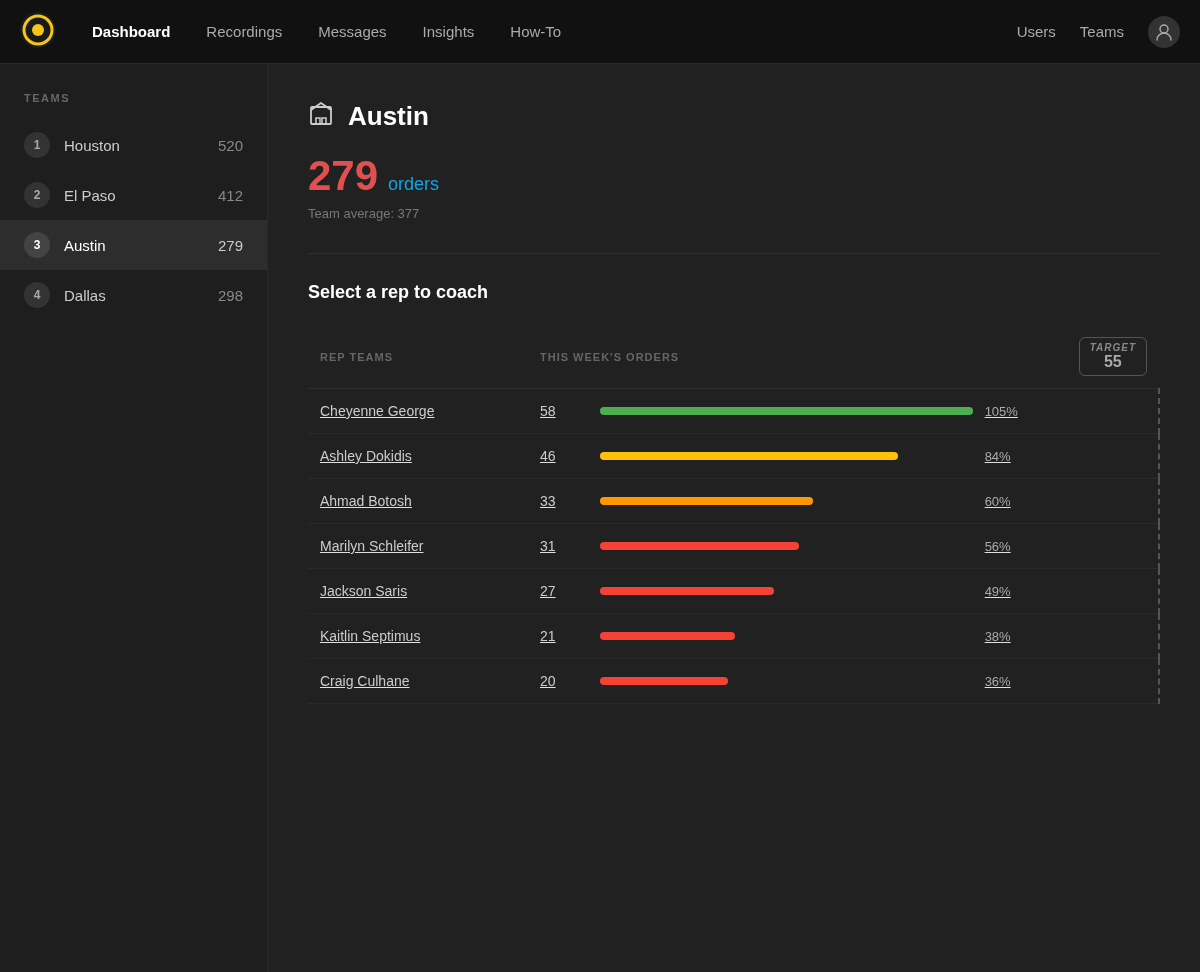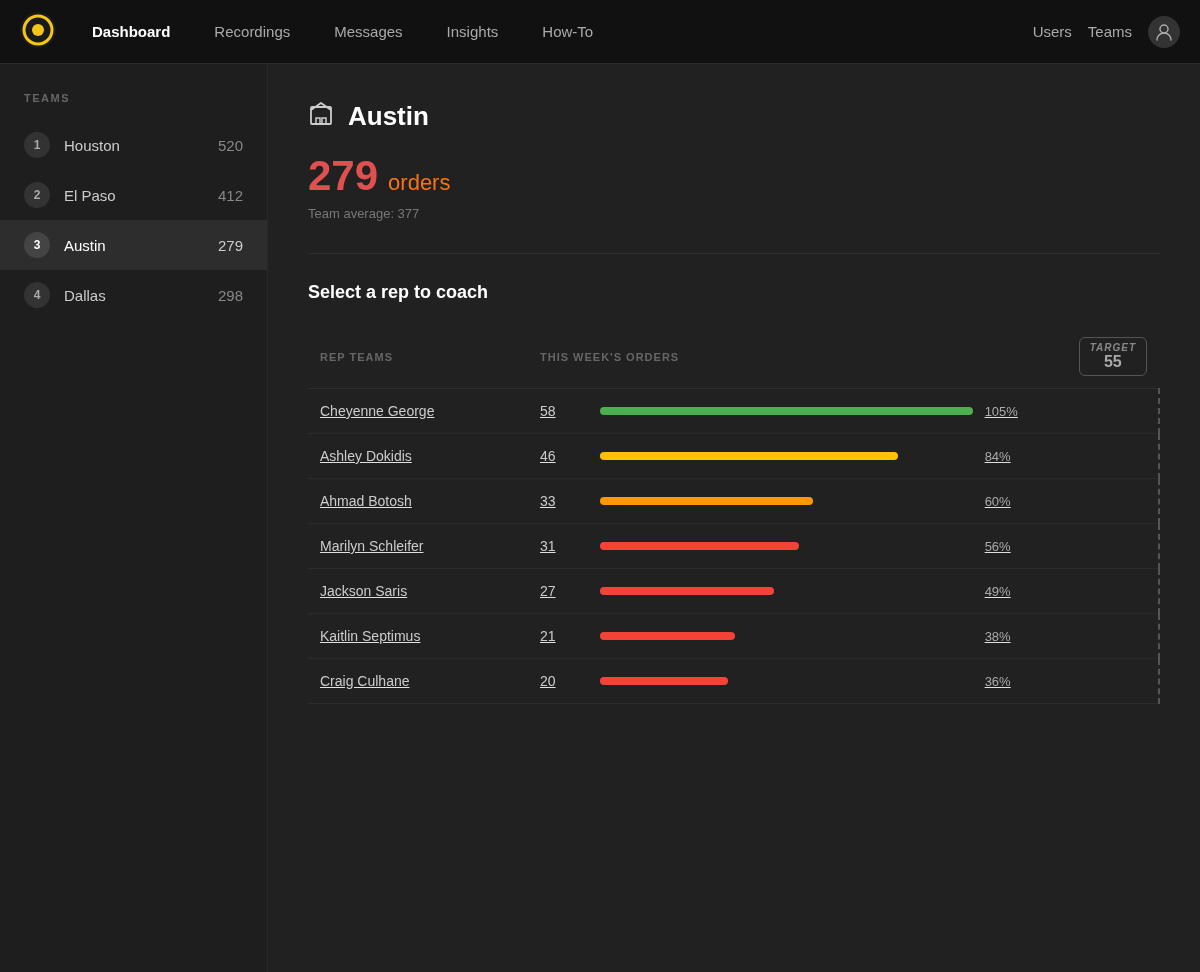--- a/index.html
+++ b/index.html
@@ -23,36 +23,36 @@
     }
     .navbar-logo {
       width: 36px;
       height: 36px;
       margin-right: 20px;
       flex-shrink: 0;
     }
     .navbar-nav {
       display: flex;
       align-items: center;
-      gap: 12px;
+      gap: 4px;
       flex: 1;
     }
     .nav-item {
       padding: 8px 16px;
       cursor: pointer;
       border-radius: 6px;
       font-size: 15px;
       color: #aaaaaa;
       transition: color 0.2s;
     }
     .nav-item.active { color: #ffffff; font-weight: 600; }
     .navbar-right {
       display: flex;
       align-items: center;
-      gap: 16px;
+      gap: 24px;
       justify-content: center;
     }
     .nav-right-item {
       font-size: 15px;
       color: #aaaaaa;
       cursor: pointer;
     }
     .user-icon {
       width: 32px;
       height: 32px;
@@ -158,22 +158,22 @@
       display: flex;
       align-items: baseline;
       gap: 10px;
     }
     .orders-number {
       font-size: 42px;
       font-weight: 700;
       color: #e05050;
     }
     .orders-label {
-      font-size: 22px;
-      color: #f97316;
+      font-size: 18px;
+      color: #0ea5e9;
     }
     .team-average {
       font-size: 13px;
       color: #777777;
       margin-top: 6px;
     }
 
     .divider {
       border: none;
       border-top: 1px solid #2e2e2e;

